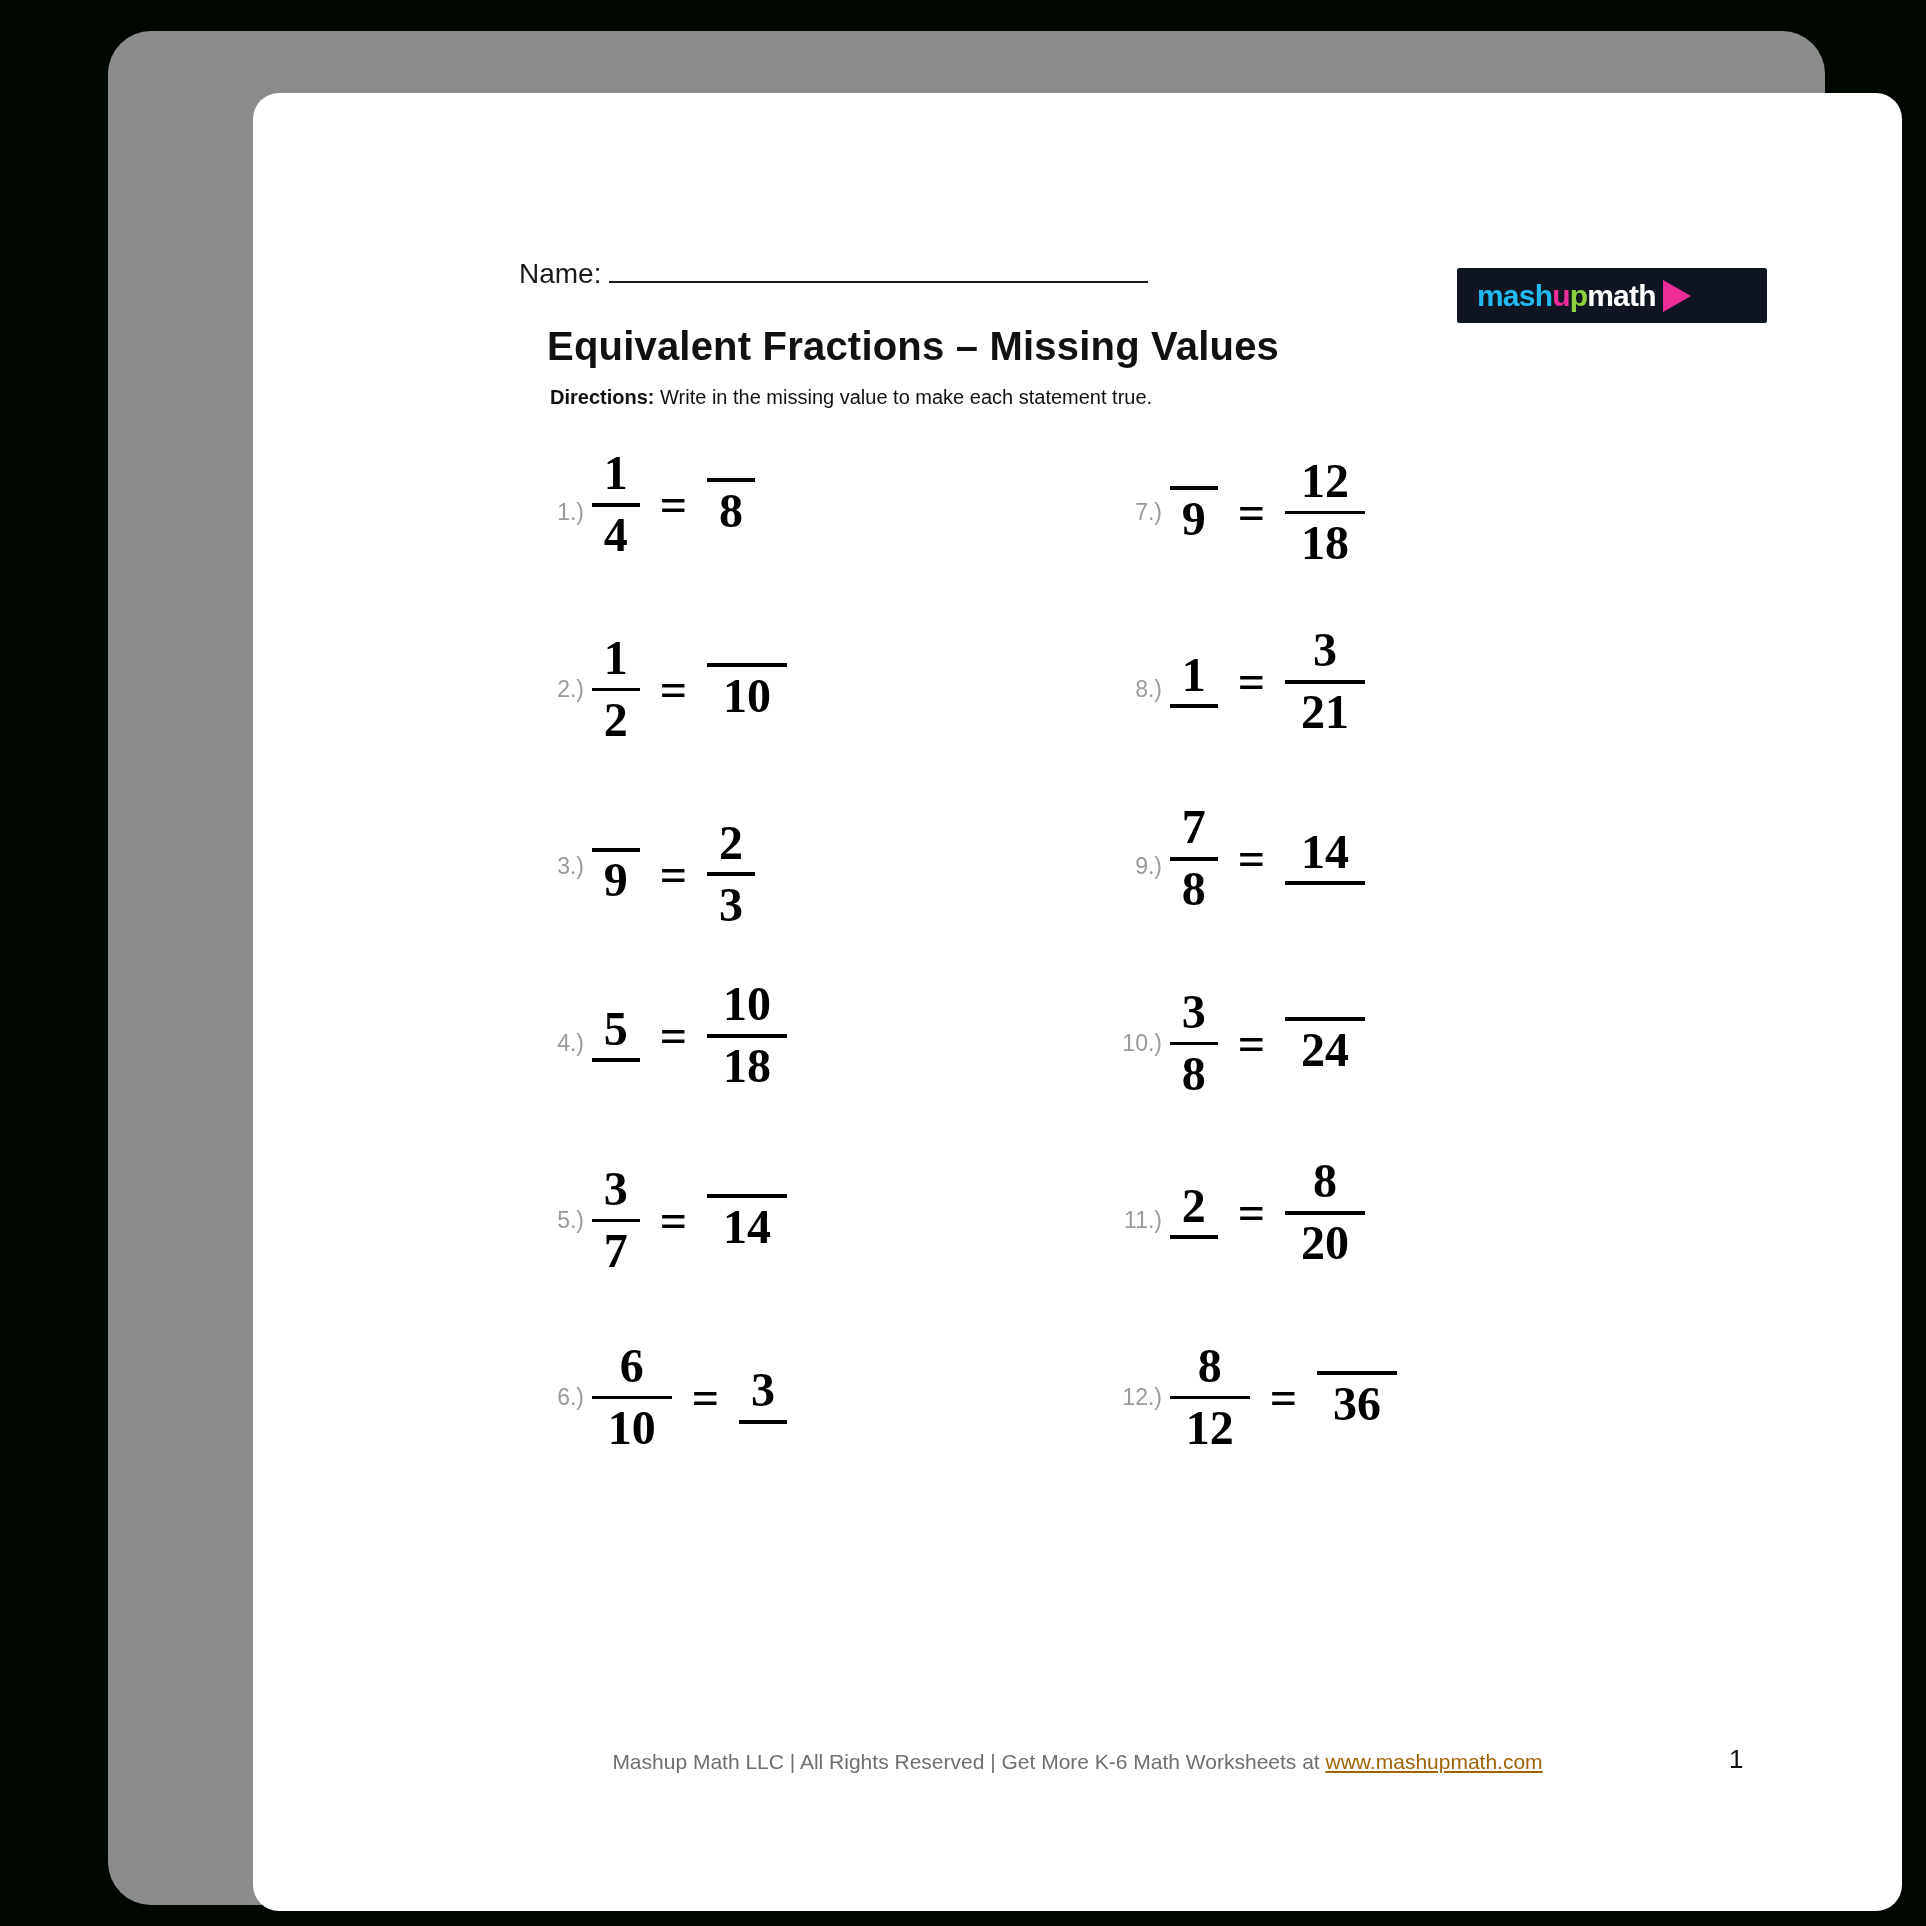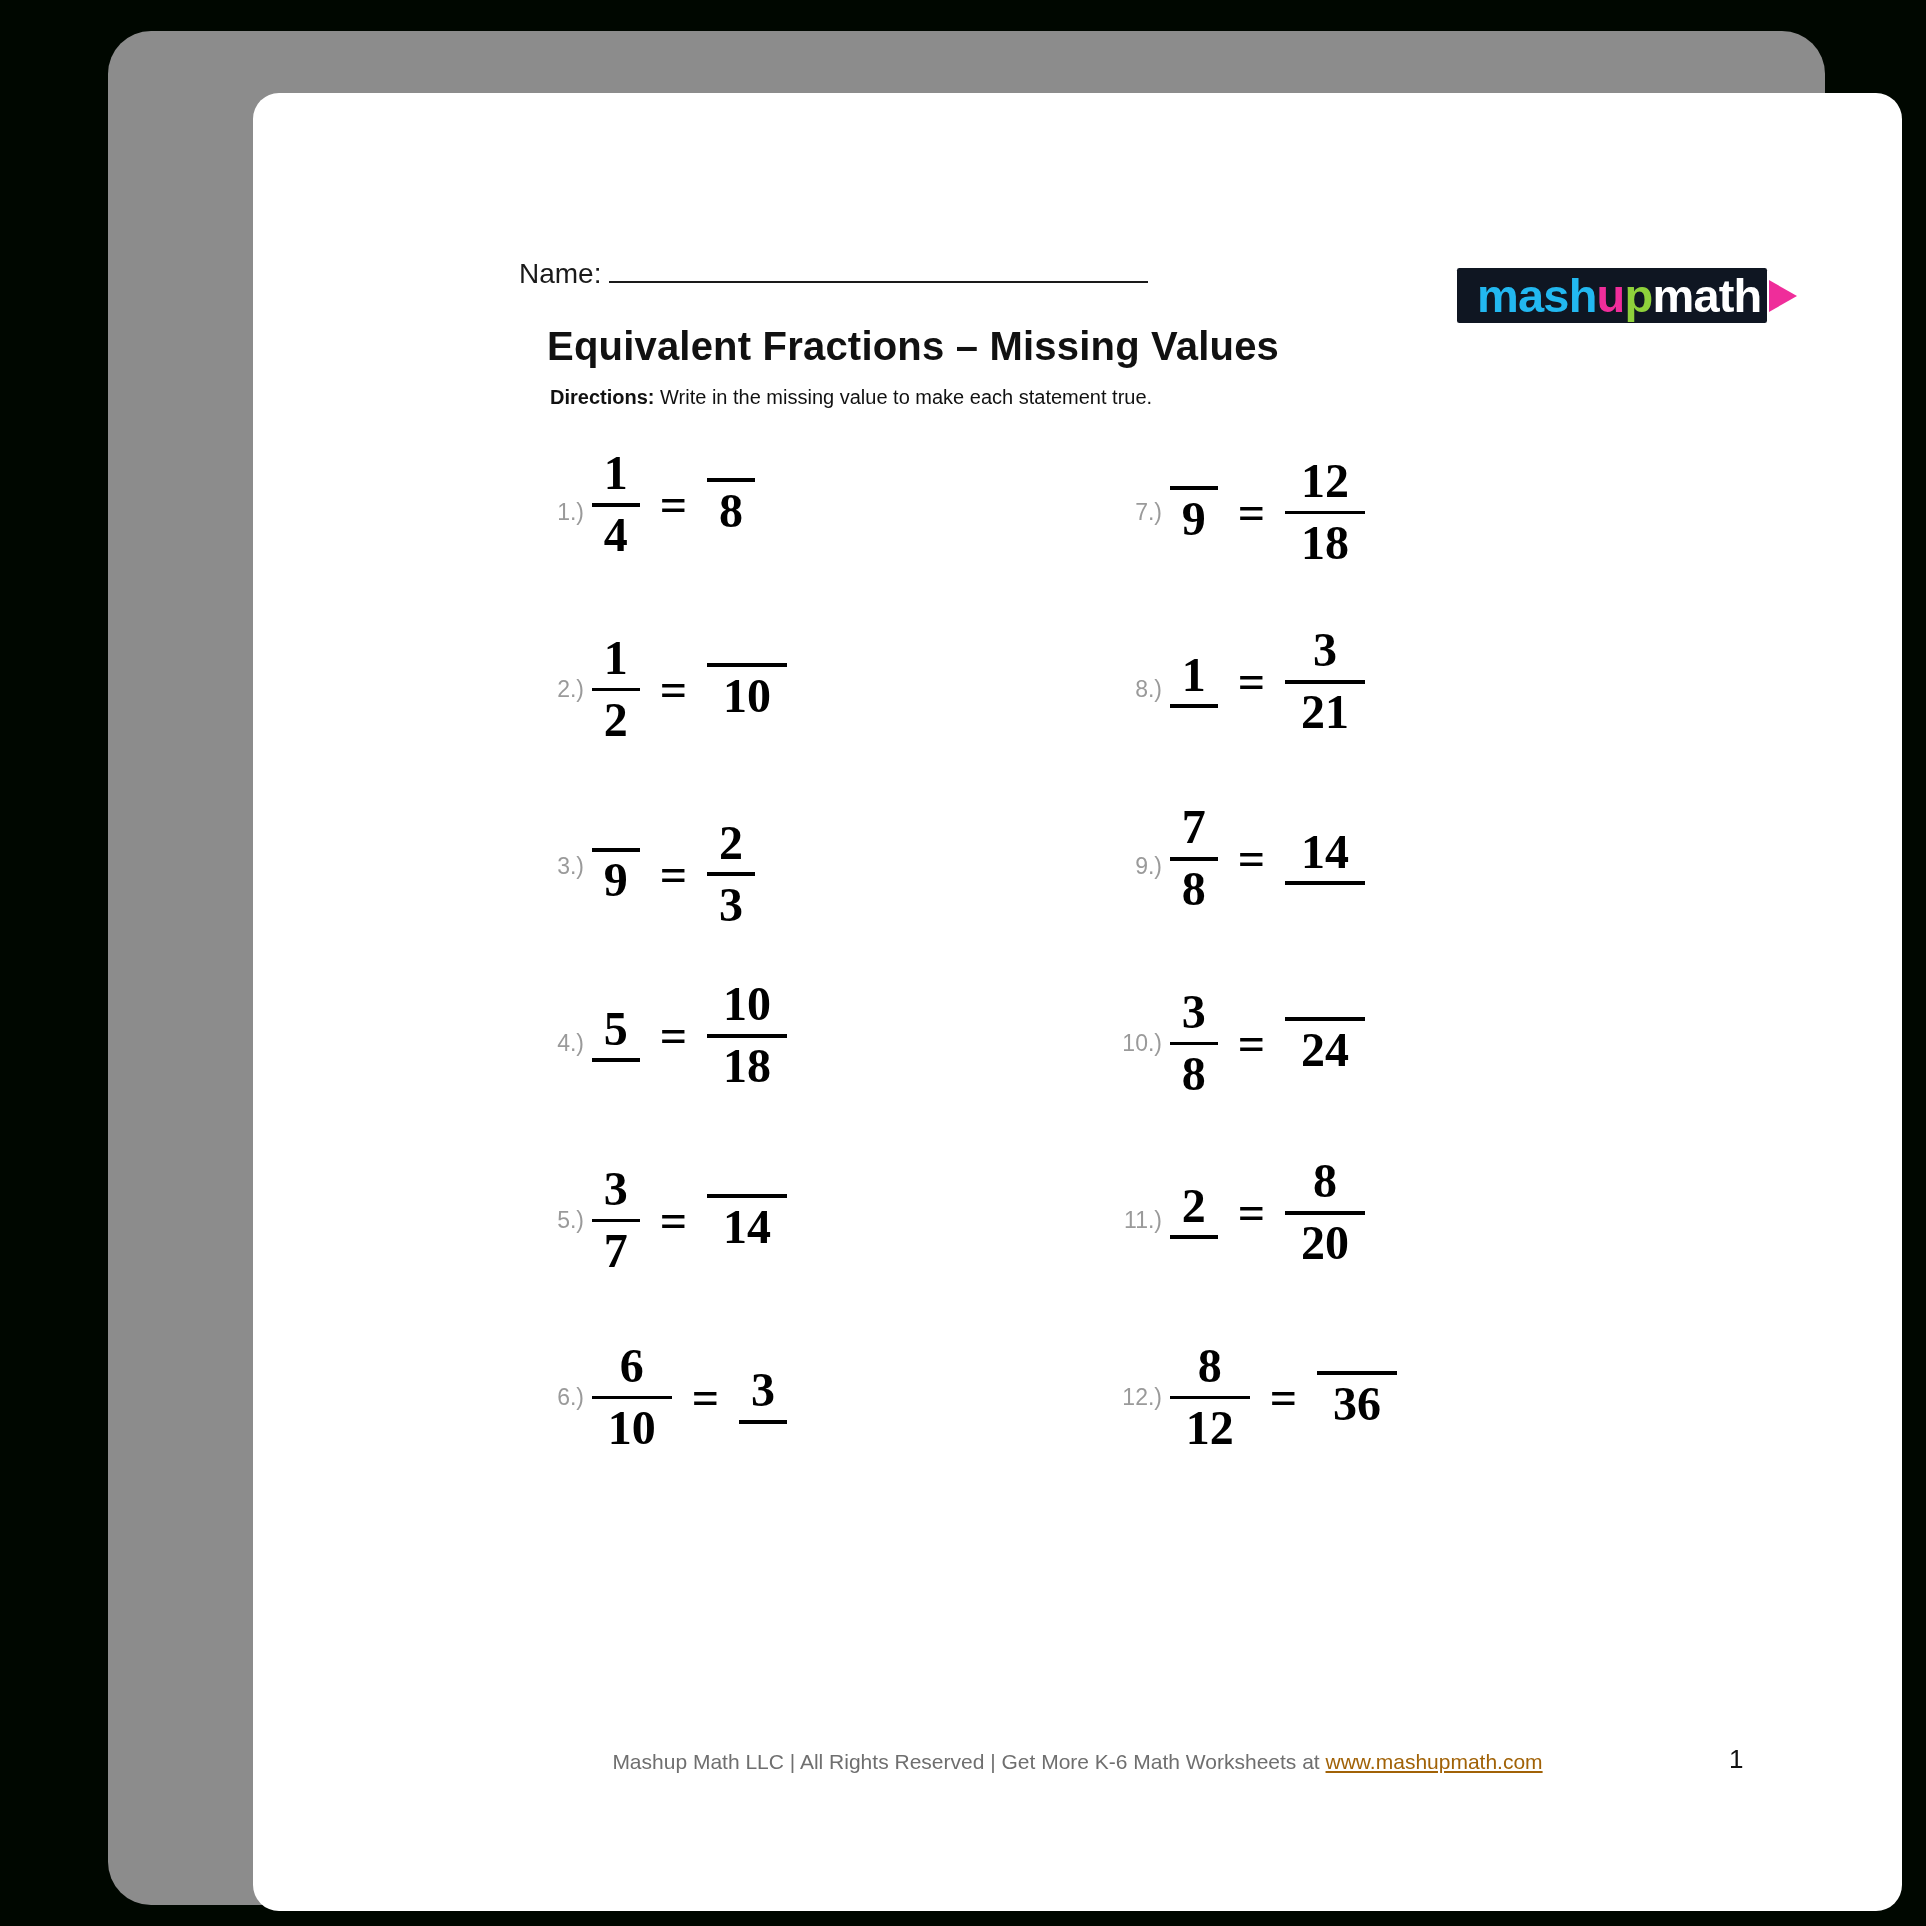--- a/index.html
+++ b/index.html
@@ -61,21 +61,21 @@
     width: 310px;
     height: 55px;
     background: #0f1622;
     border-radius: 2.3px;
     display: flex;
     align-items: center;
     padding-left: 20px;
     box-sizing: border-box;
   }
   .logo-text {
-    font-size: 47px;
+    font-size: 30px;
     font-weight: bold;
     letter-spacing: -0.8px;
     line-height: 1;
     white-space: nowrap;
   }
   .logo-mash { color: #22b8f0; }
   .logo-u { color: #ef2d9a; }
   .logo-p { color: #8ed13b; }
   .logo-math { color: #ffffff; }
   .logo-play {

